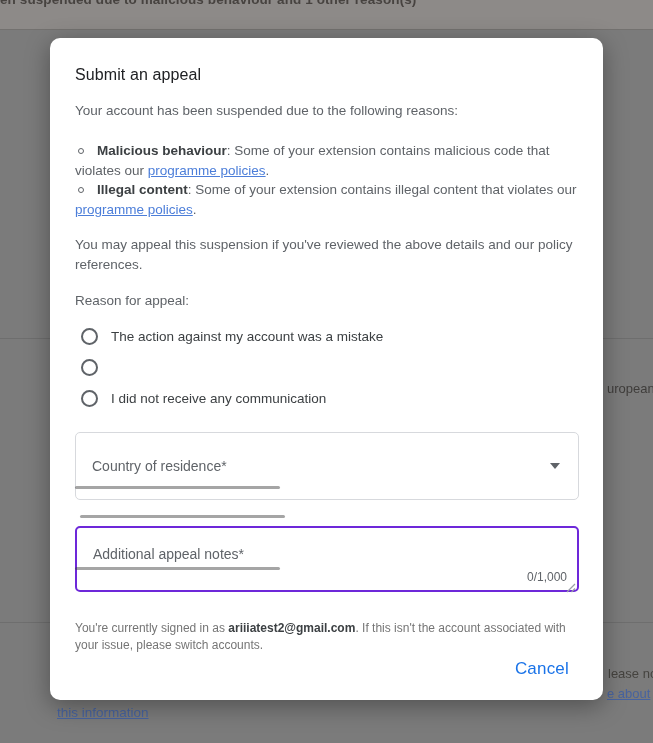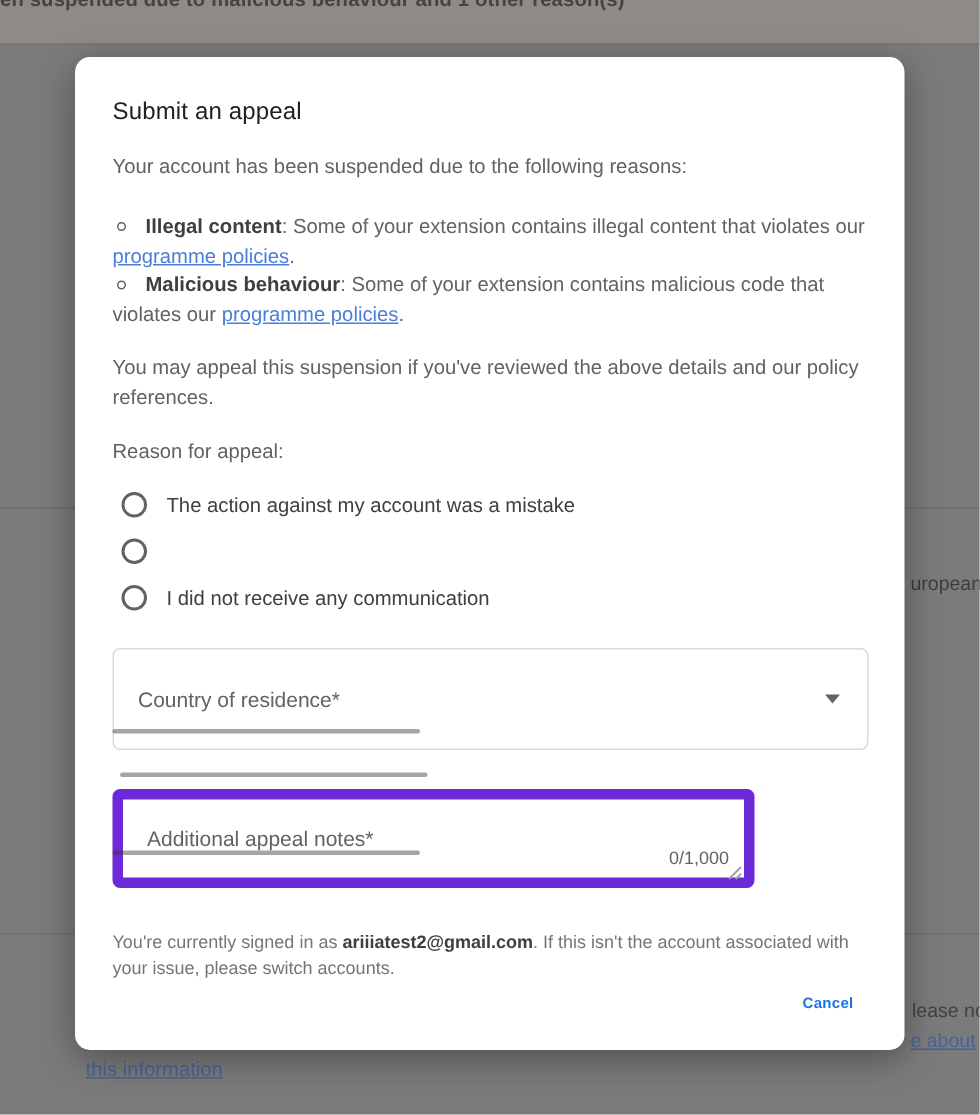--- a/index.html
+++ b/index.html
@@ -77,22 +77,22 @@
     position: relative;
   }
   .select-label { font-size: 14px; color: #5f6368; }
   .caret-down {
     width: 0; height: 0;
     border-left: 5px solid transparent; border-right: 5px solid transparent;
     border-top: 6px solid #5f6368;
   }
 
   .textarea-field {
-    margin-top: 26px; height: 66px; width: 428px;
-    border: 7px solid #6d28d9; border-radius: 5px;
+    margin-top: 26px; height: 66px; width: 504px;
+    border: 2px solid #6d28d9; border-radius: 5px;
     position: relative; background: #fff; cursor: text;
   }
   .textarea-label { position: absolute; top: 18px; left: 16px; font-size: 14px; color: #5f6368; }
   .char-counter { position: absolute; right: 10px; bottom: 6px; font-size: 12px; color: #5f6368; }
   .resize-handle { position: absolute; right: 1px; bottom: 1px; width: 10px; height: 10px; cursor: nwse-resize; }
 
   
   .artifact { position: absolute; height: 3px; background: rgba(55,55,55,0.45); border-radius: 2px; }
   .artifact.a1 { top: 448px; left: 25px;  width: 205px; }
   .artifact.a2 { top: 477px; left: 30px;  width: 205px; }
@@ -101,21 +101,21 @@
   .signed-in { margin-top: 28px; font-size: 12px; line-height: 17px; color: #757575; width: 500px; }
   .signed-email { font-weight: 700; color: #3c4043; }
 
   .dlg-footer {
     position: absolute; bottom: 0; left: 0; width: 553px; height: 62px;
     display: flex; align-items: center; justify-content: flex-end;
     padding-right: 20px; gap: 8px;
   }
   .btn {
     border: none; background: transparent;
-    font-family: inherit; font-size: 10px; font-weight: 700;
+    font-family: inherit; font-size: 17px; font-weight: 400;
     padding: 8px 14px; border-radius: 4px; letter-spacing: .2px;
   }
   .btn.cancel { color: #1a73e8; cursor: pointer; }
   .btn.submit { color: #a3a8ad; cursor: default; }
 </style>
 </head>
 <body>
 
 <div class="bg-topbar">
   <div class="bg-topbar-text">en suspended due to malicious behaviour and 1 other reason(s)</div>
@@ -128,24 +128,24 @@
 <div class="bg-link thisinfo">this information</div>
 
 <div class="dialog">
 
   <div class="dlg-title">Submit an appeal</div>
 
   <div class="dlg-intro">Your account has been suspended due to the following reasons:</div>
 
   <div class="reason-list">
     <div class="reason-item">
-      <span class="bullet-icon"></span><span class="reason-bold">Illegal content</span><span>: Some of your extension contains illegal content that violates our </span><span class="body-link">programme policies</span><span>.</span>
+      <span class="bullet-icon"></span><span class="reason-bold">Malicious behaviour</span><span>: Some of your extension contains malicious code that violates our </span><span class="body-link">programme policies</span><span>.</span>
     </div>
     <div class="reason-item">
-      <span class="bullet-icon"></span><span class="reason-bold">Malicious behaviour</span><span>: Some of your extension contains malicious code that violates our </span><span class="body-link">programme policies</span><span>.</span>
+      <span class="bullet-icon"></span><span class="reason-bold">Illegal content</span><span>: Some of your extension contains illegal content that violates our </span><span class="body-link">programme policies</span><span>.</span>
     </div>
   </div>
 
   <div class="appeal-note">You may appeal this suspension if you've reviewed the above details and our policy references.</div>
 
   <div class="reason-label">Reason for appeal:</div>
 
   <div class="radio-group">
     <div class="radio-row">
       <span class="radio-circle"></span>

